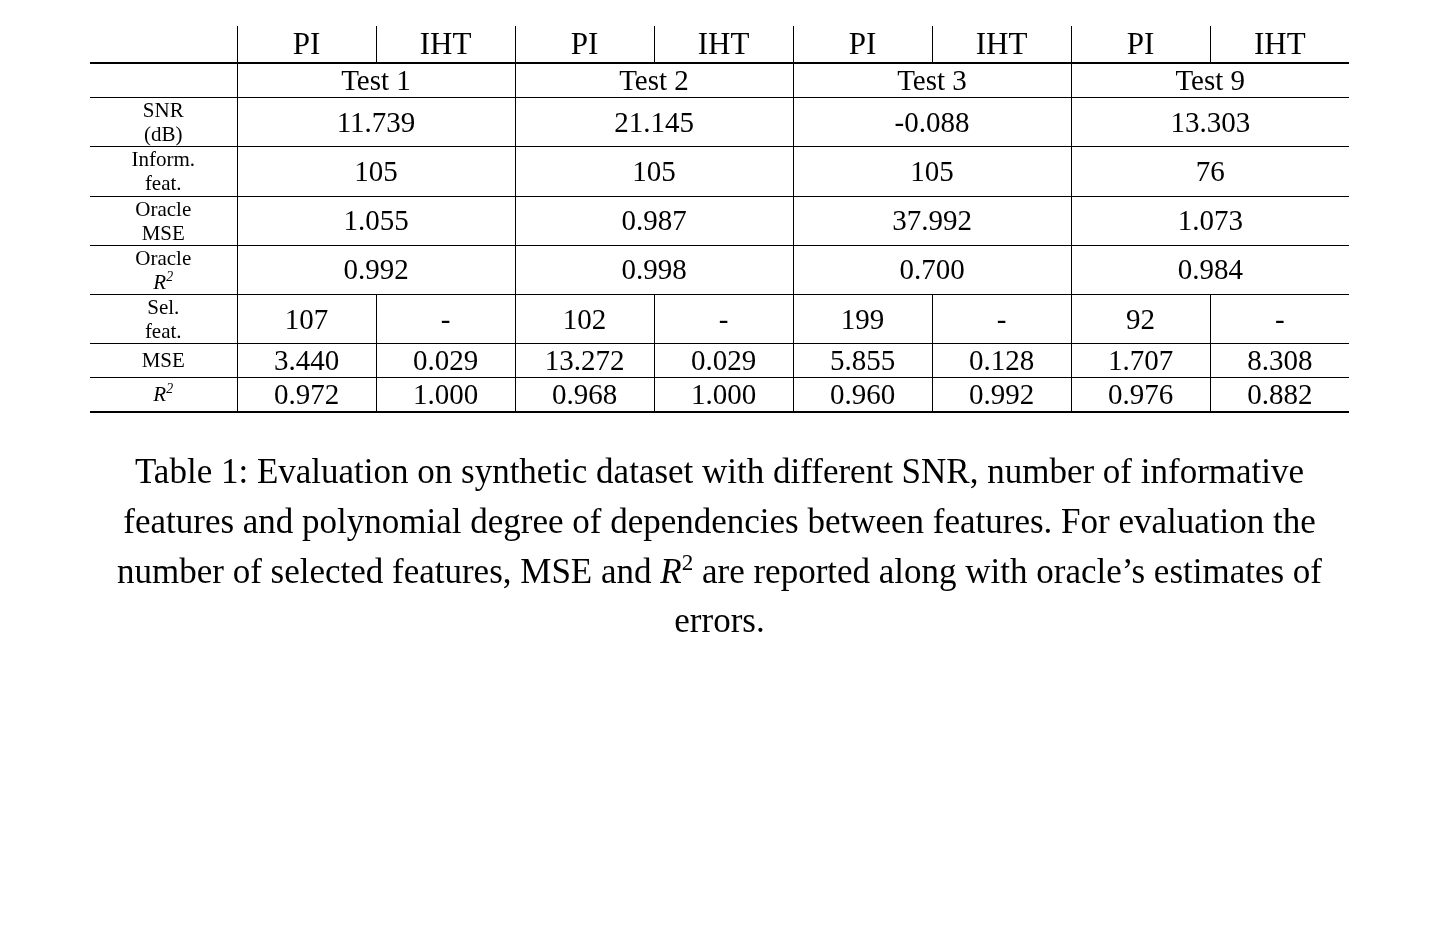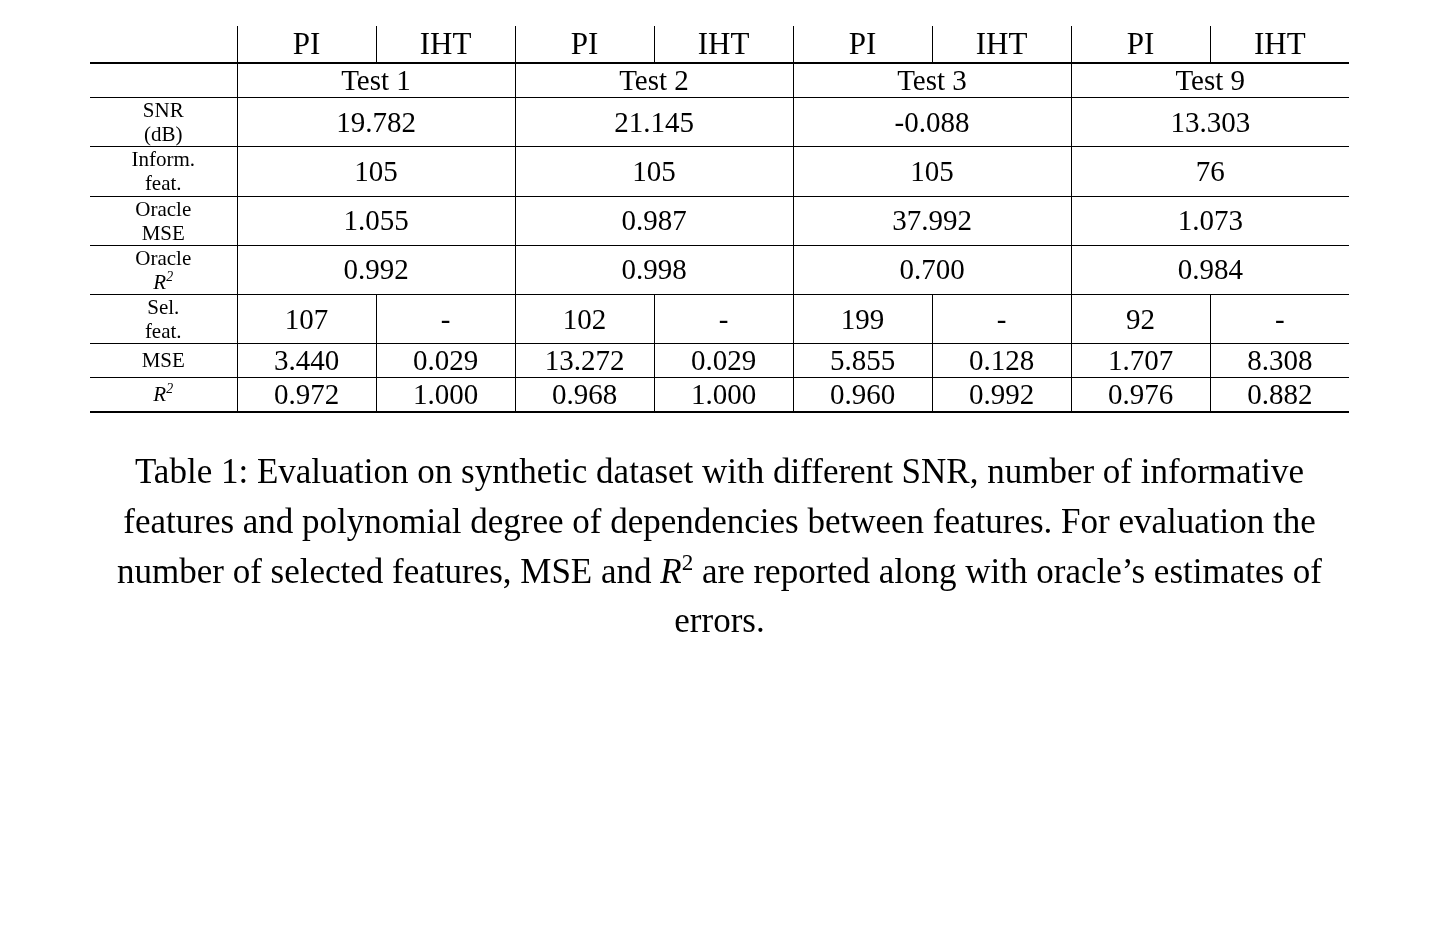--- a/index.html
+++ b/index.html
@@ -132,21 +132,21 @@
         <td class="test-cell vl-left" colspan="2">Test 2</td>
         <td class="test-cell vl-left" colspan="2">Test 3</td>
         <td class="test-cell vl-left" colspan="2">Test 9</td>
       </tr>
 
       <tr class="hline">
         <td class="rowlabel">
           <span class="sub">SNR</span>
           <span class="sub">(dB)</span>
         </td>
-        <td class="value-tall vl-left" colspan="2">19.782</td>
+        <td class="value-tall vl-left" colspan="2">11.739</td>
         <td class="value-tall vl-left" colspan="2">21.145</td>
         <td class="value-tall vl-left" colspan="2">-0.088</td>
         <td class="value-tall vl-left" colspan="2">13.303</td>
       </tr>
 
       <tr class="hline">
         <td class="rowlabel">
           <span class="sub">Inform.</span>
           <span class="sub">feat.</span>
         </td>

